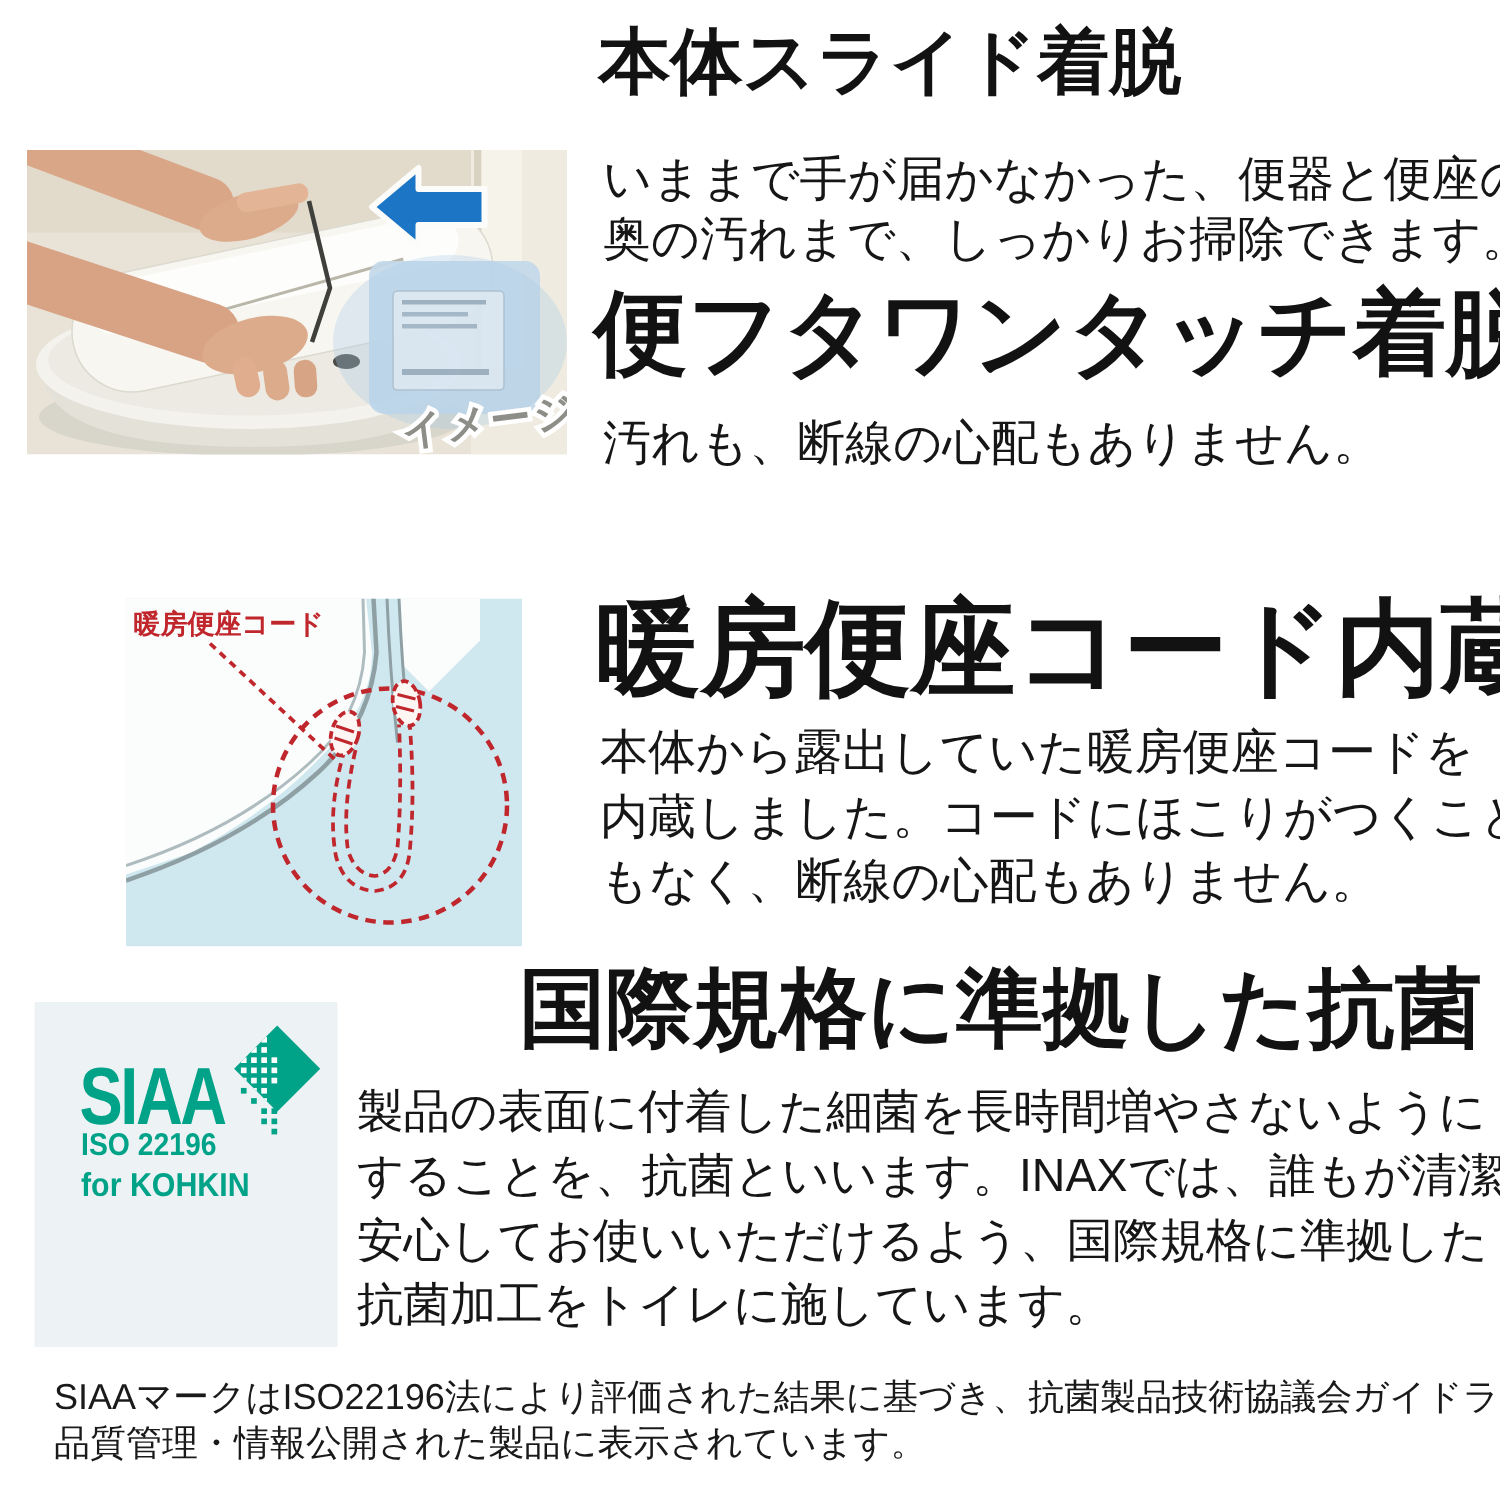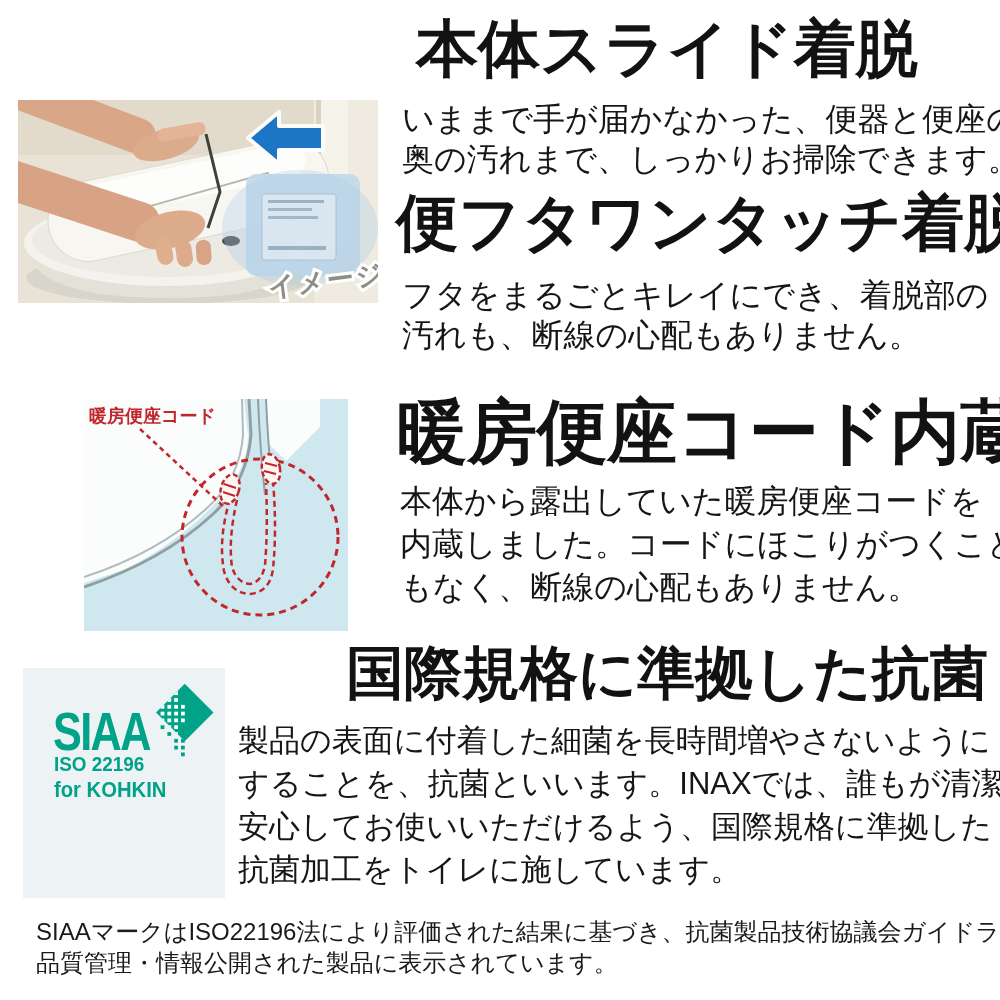--- a/index.html
+++ b/index.html
@@ -1,21 +1,21 @@
 <!DOCTYPE html>
 <html><head>
 <meta charset="utf-8">
 <style>
   html,body{margin:0;padding:0;background:#fff;}
   .canvas{
     position:relative;width:1000px;height:1000px;background:#fff;overflow:hidden;
     font-family:"Liberation Sans","DejaVu Sans",sans-serif;color:#1a1a1a;
   }
   .h{position:absolute;font-weight:900;color:#121212;line-height:1;white-space:nowrap;letter-spacing:0;}
-  .h1{left:416px;top:18px;font-size:62px;font-family:Liberation Serif, serif;}
+  .h1{left:399px;top:18px;font-size:48px;font-family:Liberation Serif, serif;}
   .h2{left:396px;top:192px;font-size:62px;}
   .h3{left:397px;top:397px;font-size:70px;}
   .h4{left:346px;top:644px;font-size:58px;}
   .body{position:absolute;font-size:32px;color:#161616;white-space:nowrap;}
   .body .ln{height:40px;line-height:40px;}
   .b1{left:402px;top:99px;}
   .b2{left:402px;top:275px;}
   .b3{left:400px;top:480px;}
   .b3 .ln{height:43px;line-height:43px;}
   .b4{left:238px;top:719px;font-size:31px;}
@@ -81,21 +81,20 @@
   </svg>
 
   <div class="h h1">本体スライド着脱</div>
   <div class="body b1">
     <div class="ln">いままで手が届かなかった、便器と便座の</div>
     <div class="ln">奥の汚れまで、しっかりお掃除できます。</div>
   </div>
 
   <div class="h h2">便フタワンタッチ着脱</div>
   <div class="body b2">
-    <div class="ln">フタをまるごとキレイにでき、着脱部の</div>
     <div class="ln">汚れも、断線の心配もありません。</div>
   </div>
 
   <svg class="diagram" viewBox="0 0 264 232" preserveAspectRatio="none">
     <rect width="264" height="232" fill="#cfe8f0"></rect>
     <g>
       <path d="M0,0 L160,0 L164,36 Q164,66 142,92 Q104,138 42,170 L0,184 Z" fill="#fbfcfc"></path>
       <path d="M0,188 Q78,162 128,116 Q163,84 167,36 L165,0" fill="none" stroke="#8fa0a4" stroke-width="3"></path>
       <path d="M0,178 Q74,154 122,110 Q156,80 159,36 L158,0" fill="none" stroke="#aebcbf" stroke-width="2"></path>
       <path d="M182,0 L236,0 L236,28 L202,62 L184,44 Z" fill="#fbfcfc"></path>

